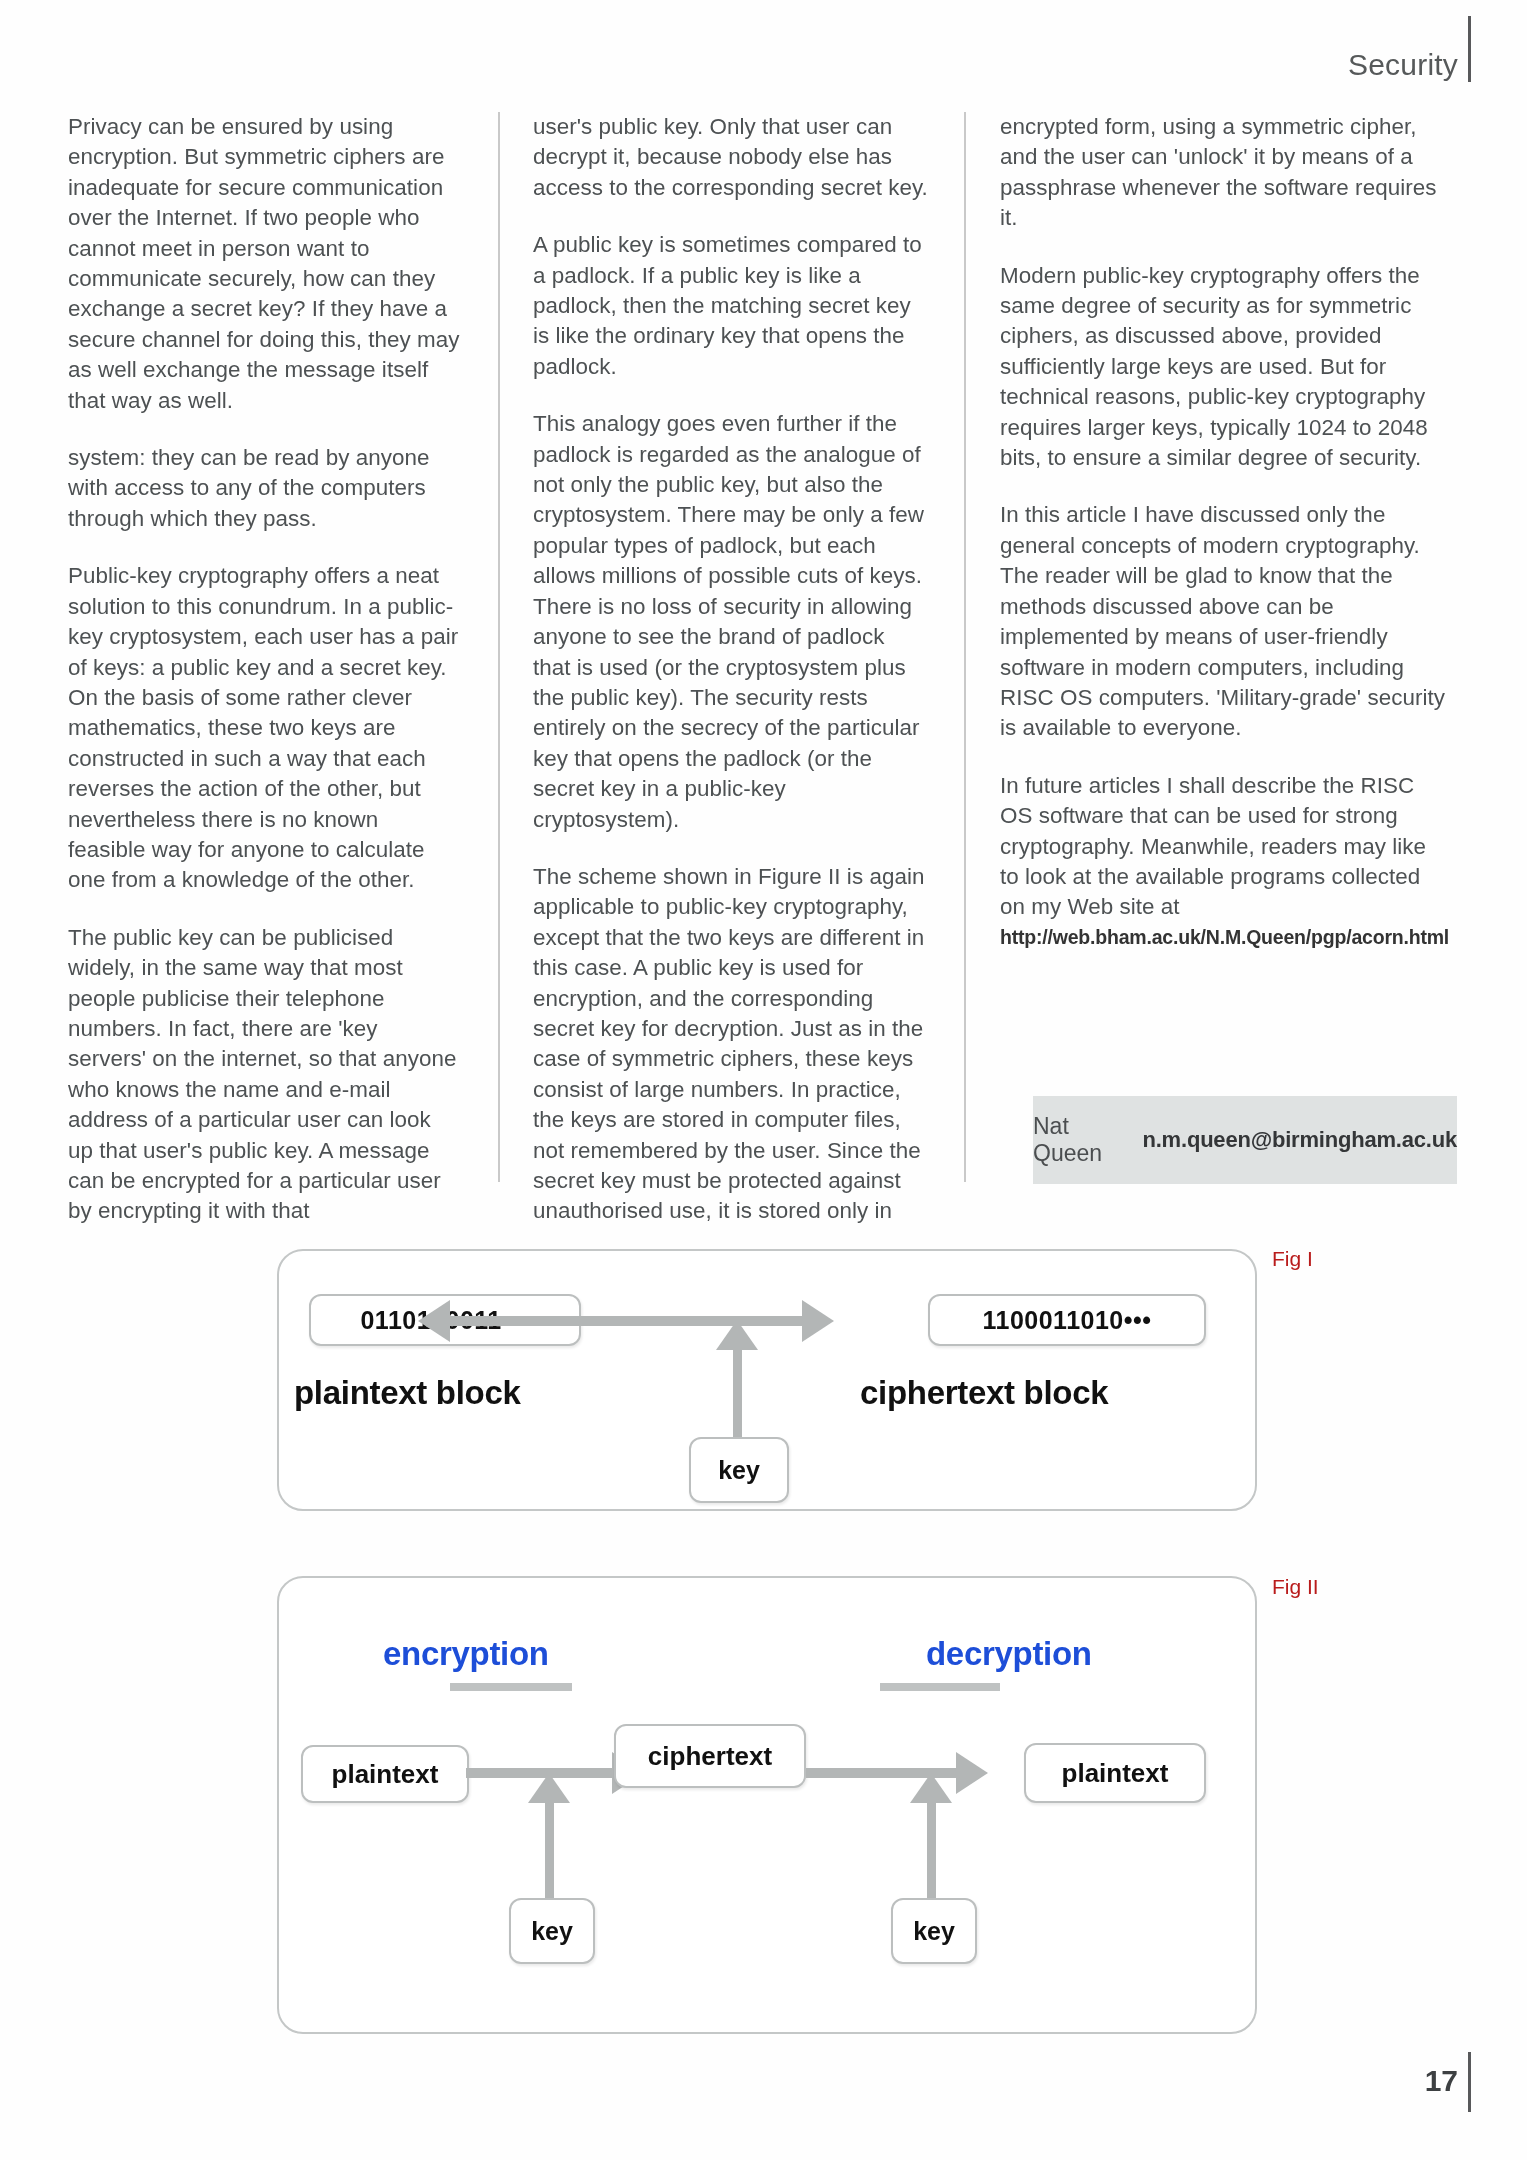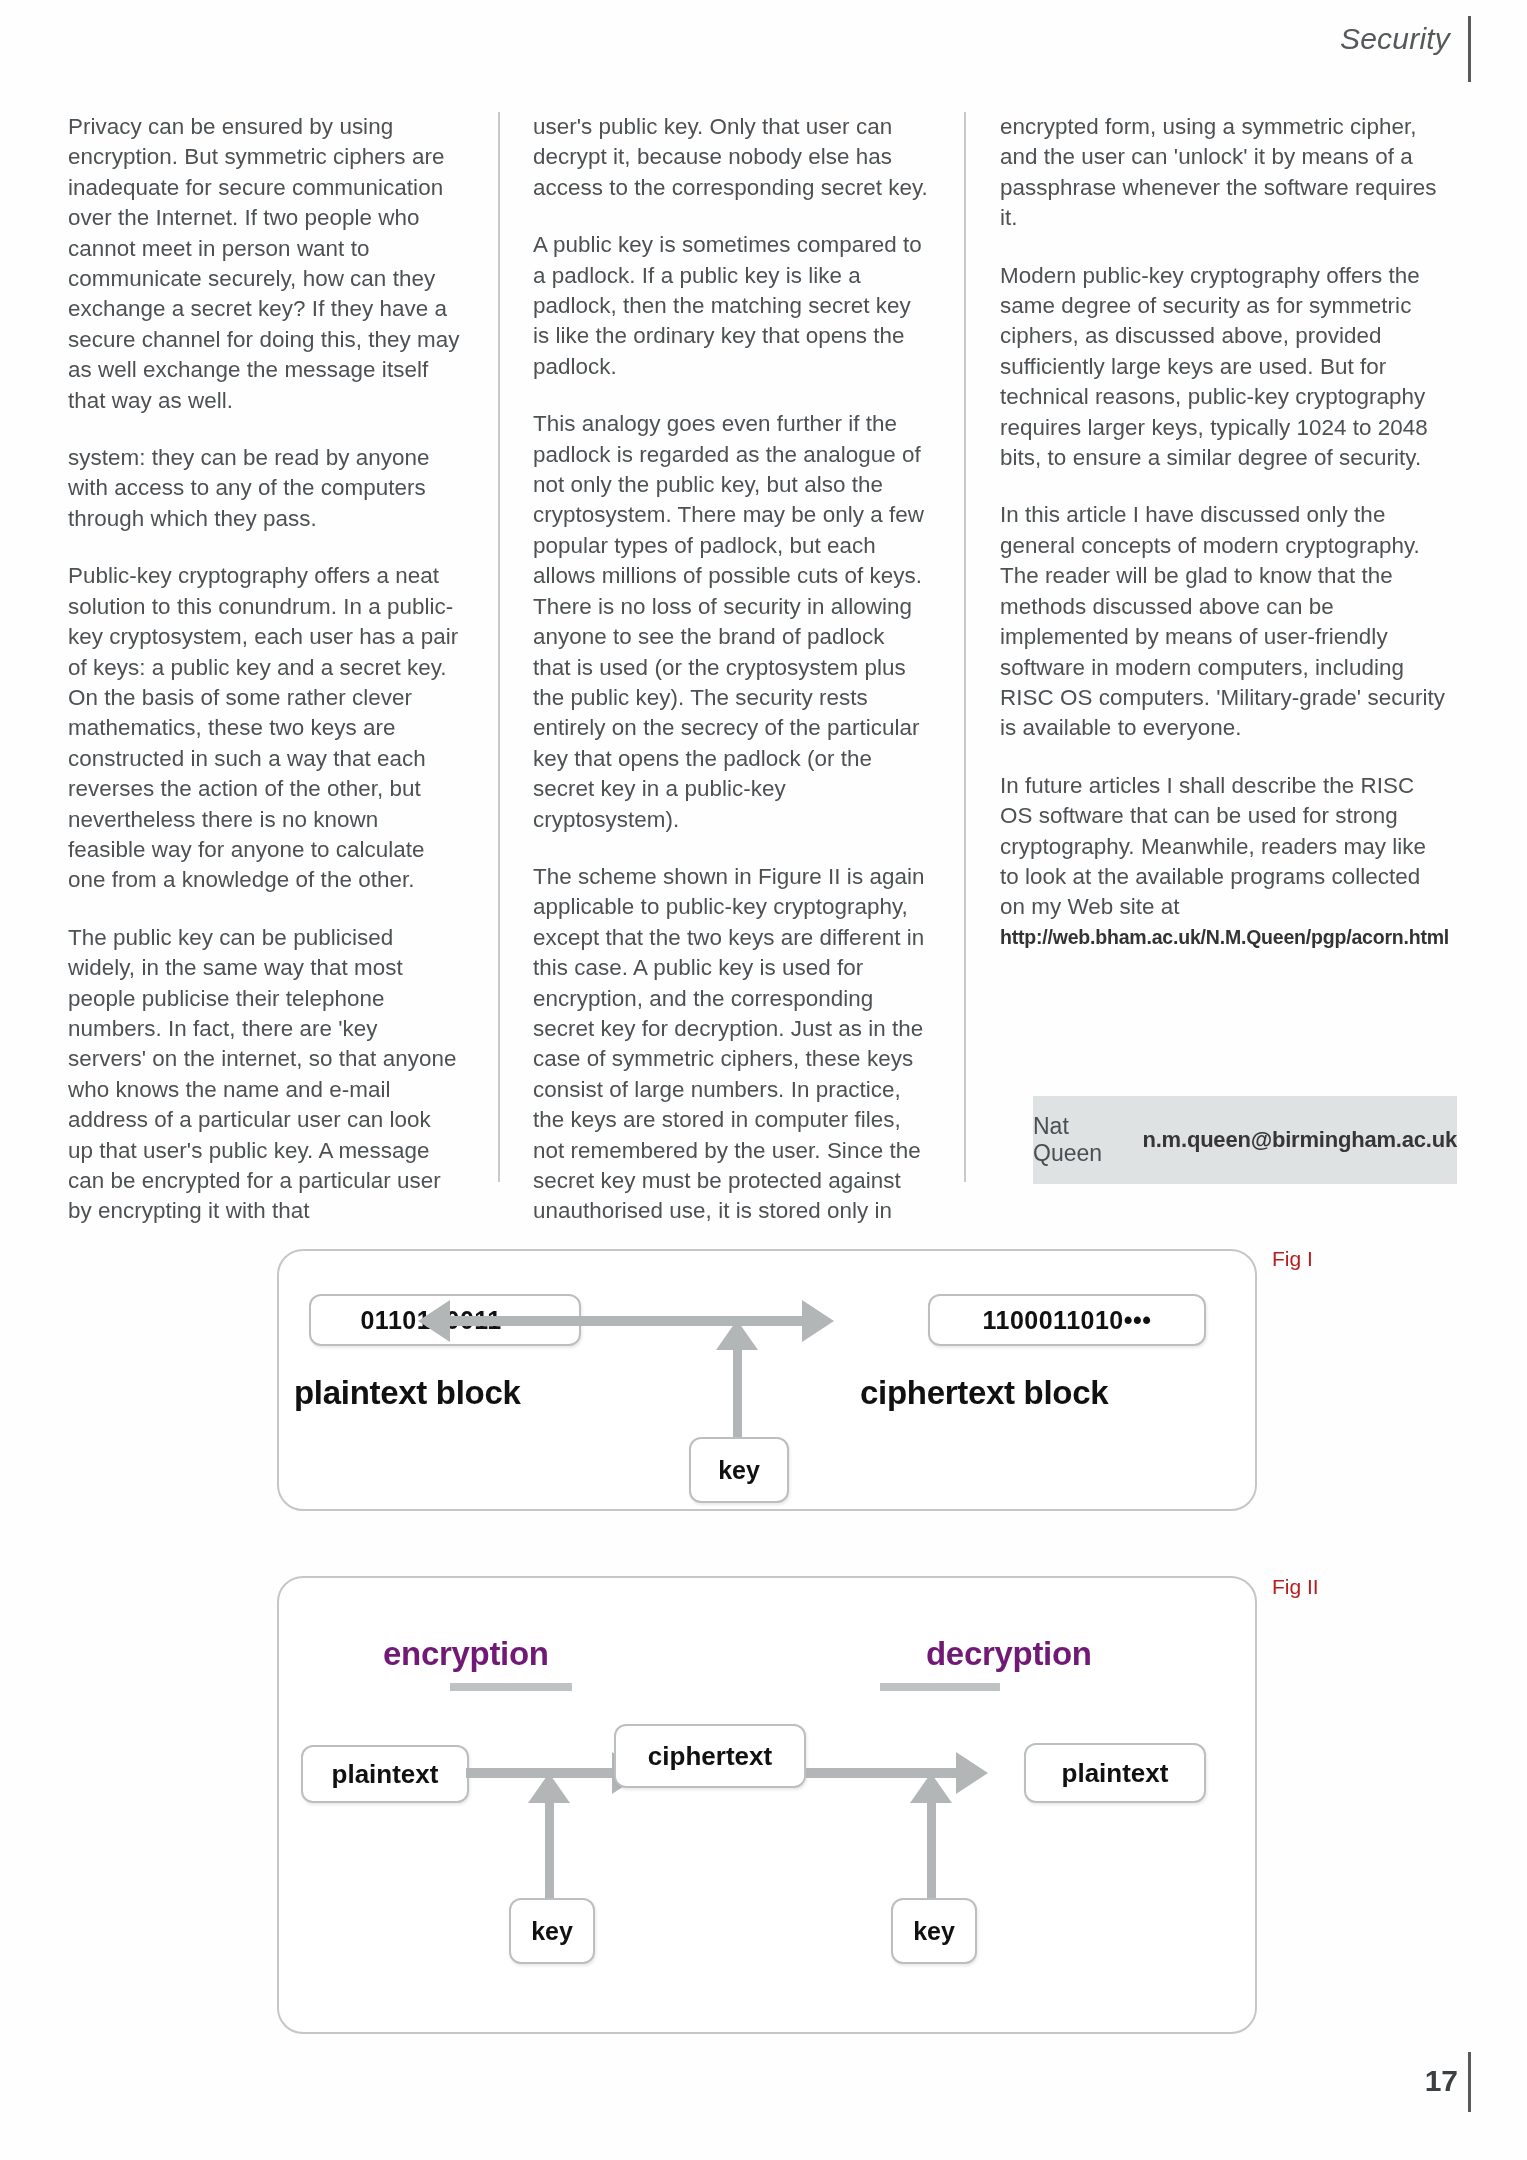--- a/index.html
+++ b/index.html
@@ -18,23 +18,22 @@
     background: #fefefe;
     overflow: hidden;
   }
 
   
   .running-head {
     position: absolute;
     top: 22px;
     right: 56px;
     display: flex;
-    align-items: flex-start;
-    gap: 8px;
-    font-style: italic;
+    align-items: flex-end;
+    gap: 0px;
   }
   .running-head .label {
     font-size: 30px;
     color: #56595a;
     letter-spacing: 0.2px;
     padding-right: 10px;
   }
   .running-head .rule {
     display: block;
     width: 3px;
@@ -210,21 +209,21 @@
     left: 277px;
     width: 976px;
     height: 454px;
   }
   .cap-2 { top: 1575px; left: 1272px; }
 
   .word-label {
     position: absolute;
     font-size: 33px;
     font-weight: bold;
-    color: #701a75;
+    color: #1d4ed8;
     letter-spacing: -0.3px;
   }
   .lbl-encryption { top: 1635px; left: 383px; }
   .lbl-decryption { top: 1635px; left: 926px; }
   .word-underline {
     position: absolute;
     height: 8px;
     background: #bfc2c2;
   }
   .ul-encryption { top: 1683px; left: 450px; width: 122px; }

